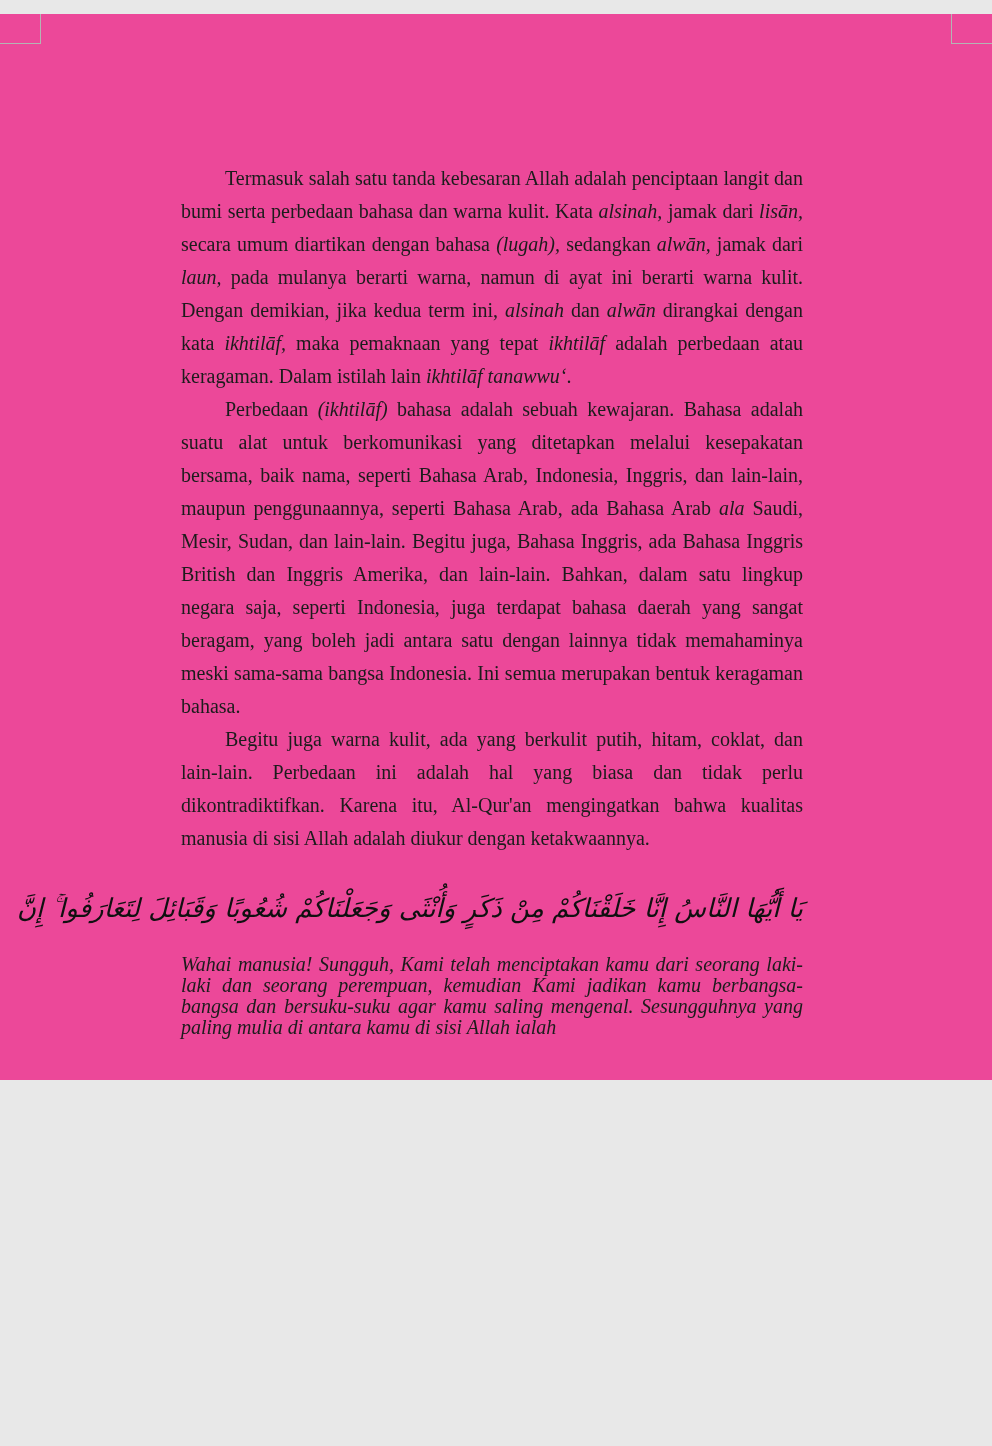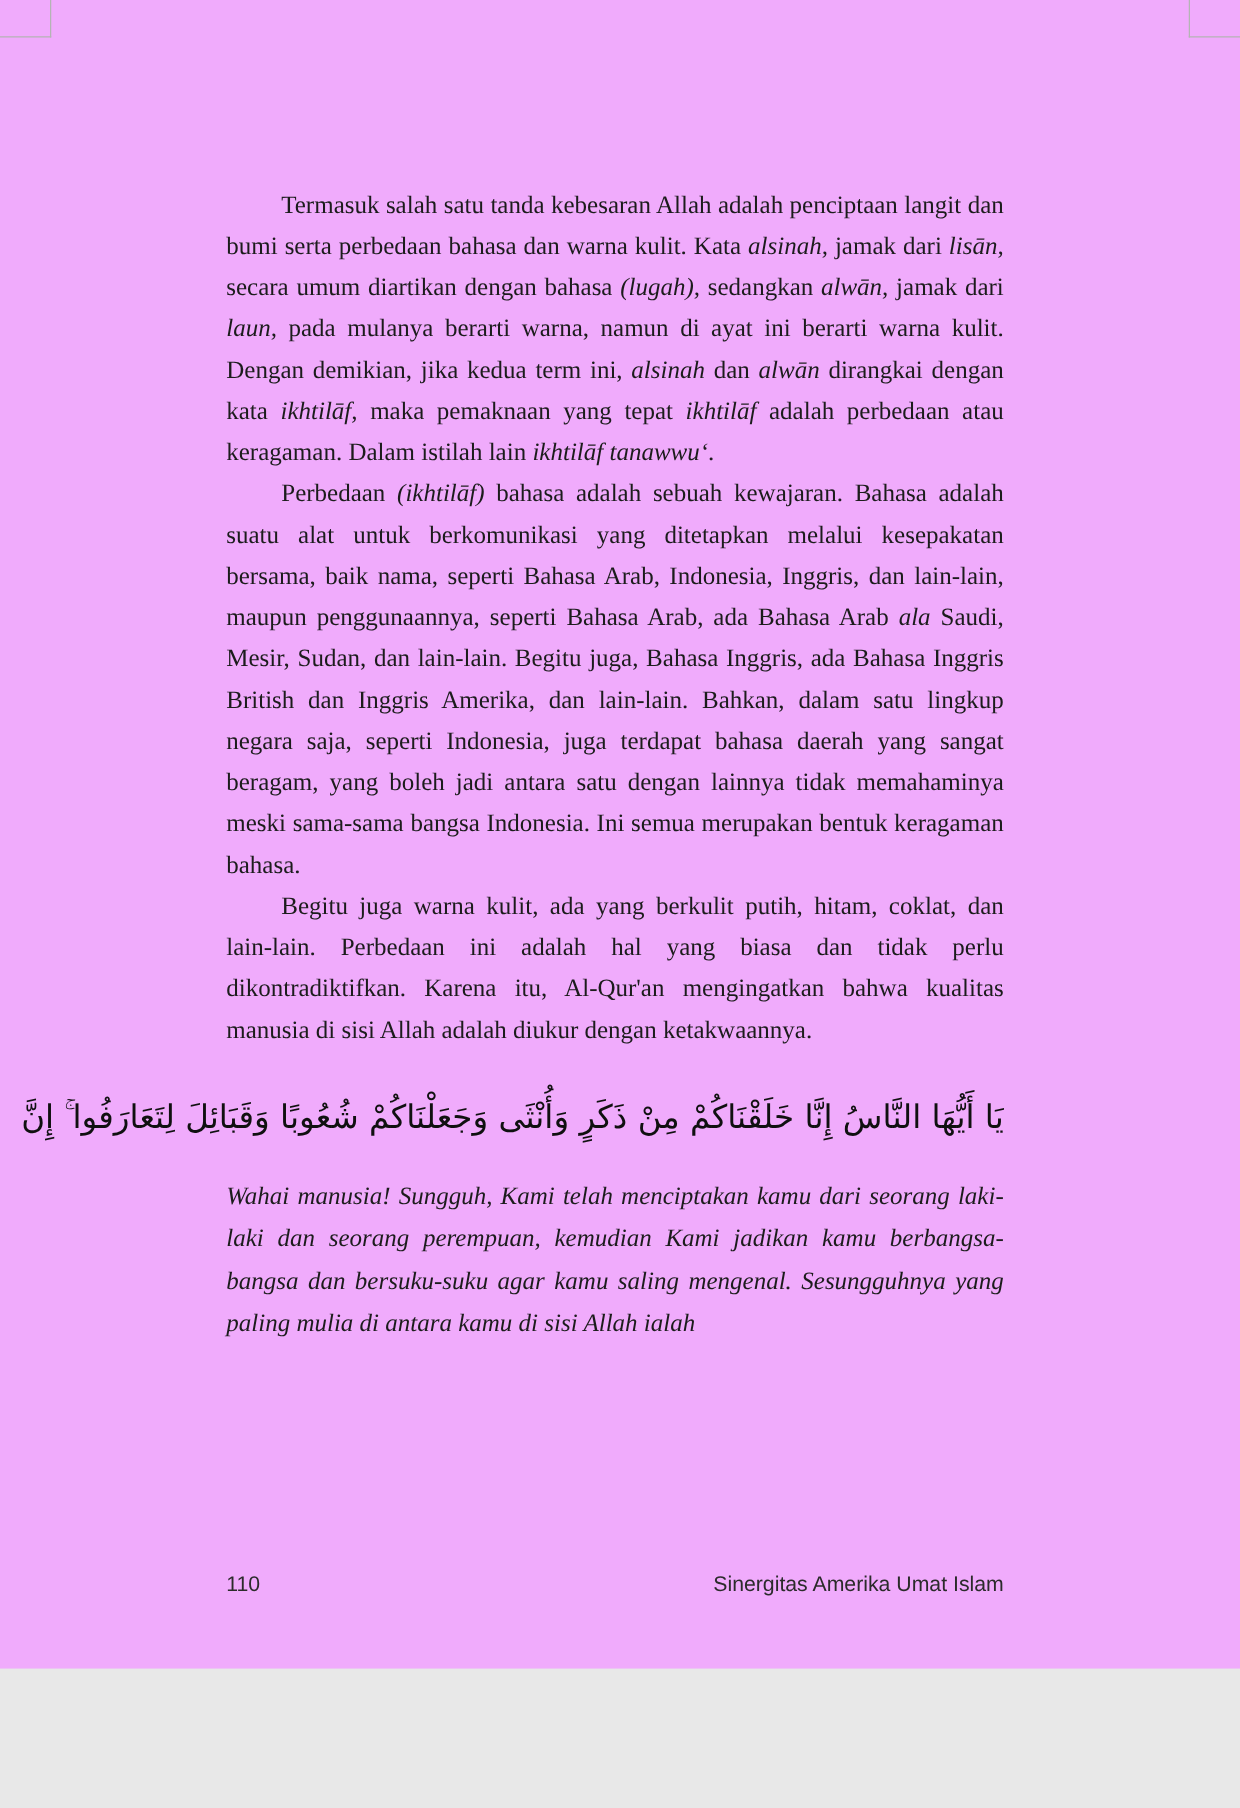--- a/index.html
+++ b/index.html
@@ -1,20 +1,20 @@
 <!DOCTYPE html>
 <html lang="id"><head>
 <meta charset="utf-8">
 <style>
   html, body { margin:0; padding:0; background:#e8e8e8; }
   .page {
     position:relative;
-    width:992px; height:1335px;
-    margin:0 auto;
-    background:#f0abfc;
+    width:992px; height:1066px;
+    margin:14px auto;
+    background:#ec4899;
     font-family:"Liberation Serif", serif;
     color:#1c1c1c;
     overflow:hidden;
   }
   
   .crop { position:absolute; background:#b4b4b4; }
   .crop.v { width:1px; height:30px; }
   .crop.h { width:41px; height:1px; }
 
   .content {
@@ -32,27 +32,28 @@
   .body-para em { font-style:italic; }
 
   .quran {
     direction:rtl;
     text-align:left;
     font-family:"DejaVu Sans", "DejaVu Serif", sans-serif;
     font-size:26px;
     line-height:52px;
     color:#101010;
     margin:27px 0 20px 0;
+    font-style:italic;
   }
   .quran-line { white-space:nowrap; }
 
   .translation {
     margin:0;
     font-size:20px;
-    line-height:34px;
+    line-height:21px;
     text-align:justify;
     font-style:italic;
   }
 
   .footer {
     position:absolute;
     left:181px; top:1258px;
     width:622px;
     display:flex;
     justify-content:space-between;

